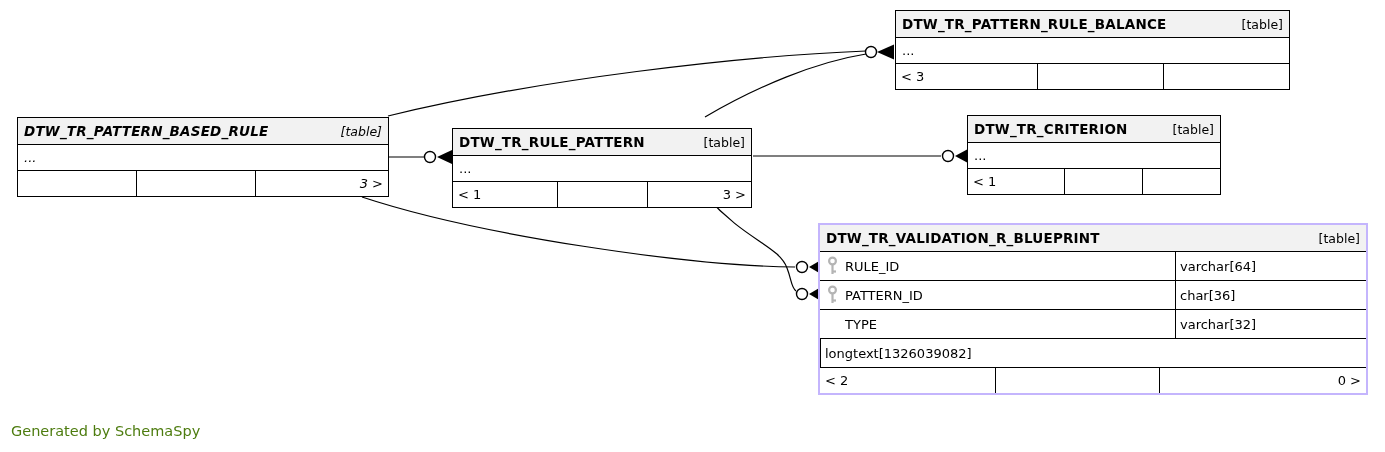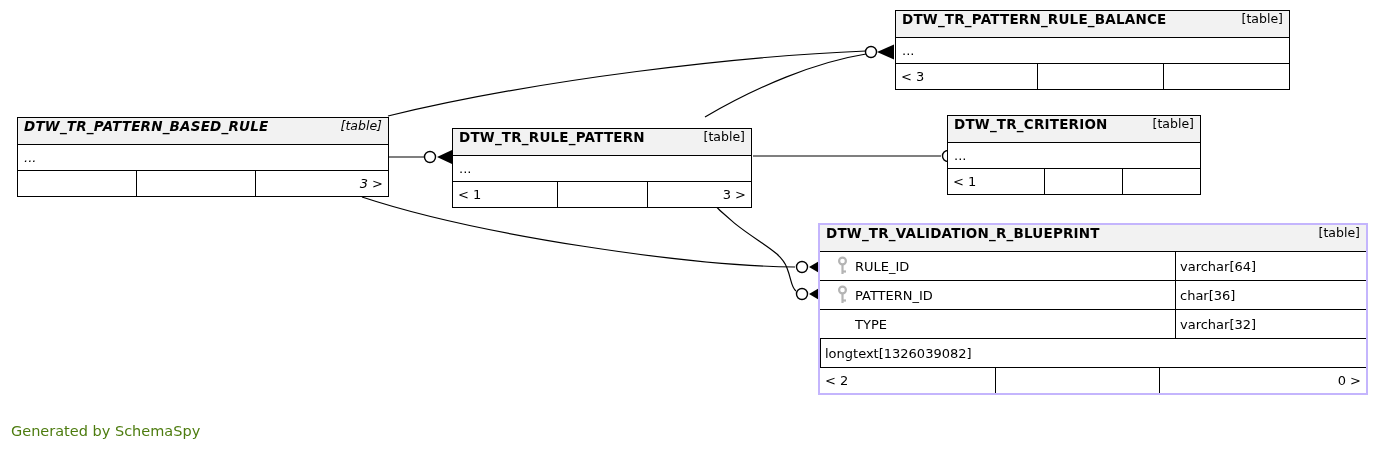--- a/index.html
+++ b/index.html
@@ -14,21 +14,21 @@
   #rel-lines{position:absolute;left:0;top:0;width:1385px;height:452px;pointer-events:none;}
   .tbl{
     position:absolute;
     background:#fff;
     border:1px solid #000;
     box-sizing:border-box;
     font-size:13px;
   }
   .tbl.focus{border:2px solid #c4b5fd;}
   .tbl-header{
-    display:flex;justify-content:space-between;align-items:flex-start;
+    display:flex;justify-content:space-between;align-items:center;
     background:#f2f2f2;
     border-bottom:1px solid #000;
     height:26px;
     padding:0 6px;
     box-sizing:content-box;
     cursor:pointer;
   }
   .tbl-title{font-weight:bold;font-size:13.5px;letter-spacing:0.2px;white-space:nowrap;}
   .tbl-tag{font-size:12.5px;font-weight:normal;}
   .row-collapsed{
@@ -36,21 +36,21 @@
     border-bottom:1px solid #000;
     padding:0 6px;
   }
   .col-row{
     display:flex;align-items:stretch;
     border-bottom:1px solid #000;
     height:28px;
   }
   .col-name{
     flex:1;display:flex;align-items:center;gap:7px;
-    padding:0 16px;
+    padding:0 6px;
   }
   .col-type{
     width:191px;display:flex;align-items:center;
     border-left:1px solid #000;
     padding:0 4px;
     box-sizing:border-box;
   }
   .key-slot{width:12px;height:20px;display:flex;align-items:center;justify-content:center;}
   .tbl-footer{display:flex;height:25px;}
   .f-cell{
@@ -135,21 +135,21 @@
       <span class="tbl-tag">[table]</span>
     </div>
     <div class="row-collapsed">...</div>
     <div class="tbl-footer">
       <div class="f-cell" style="width:35%;">&lt; 1</div>
       <div class="f-cell" style="width:30%;"></div>
       <div class="f-cell f-right" style="width:35%;">3 &gt;</div>
     </div>
   </div>
 
-  <div class="tbl" style="left:947px;top:115px;width:254px;">
+  <div class="tbl" style="left:967px;top:115px;width:254px;">
     <div class="tbl-header">
       <span class="tbl-title">DTW_TR_CRITERION</span>
       <span class="tbl-tag">[table]</span>
     </div>
     <div class="row-collapsed">...</div>
     <div class="tbl-footer">
       <div class="f-cell" style="width:38%;">&lt; 1</div>
       <div class="f-cell" style="width:31%;"></div>
       <div class="f-cell f-right" style="width:31%;"></div>
     </div>

